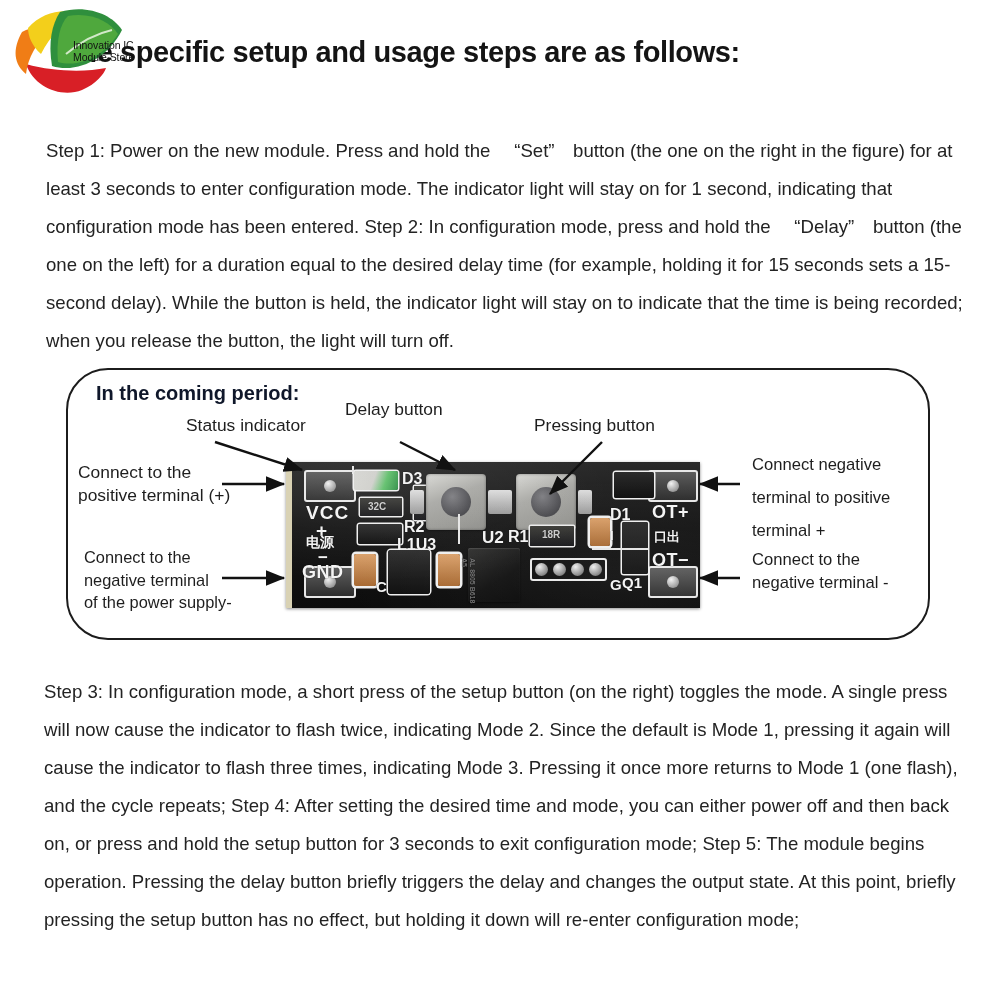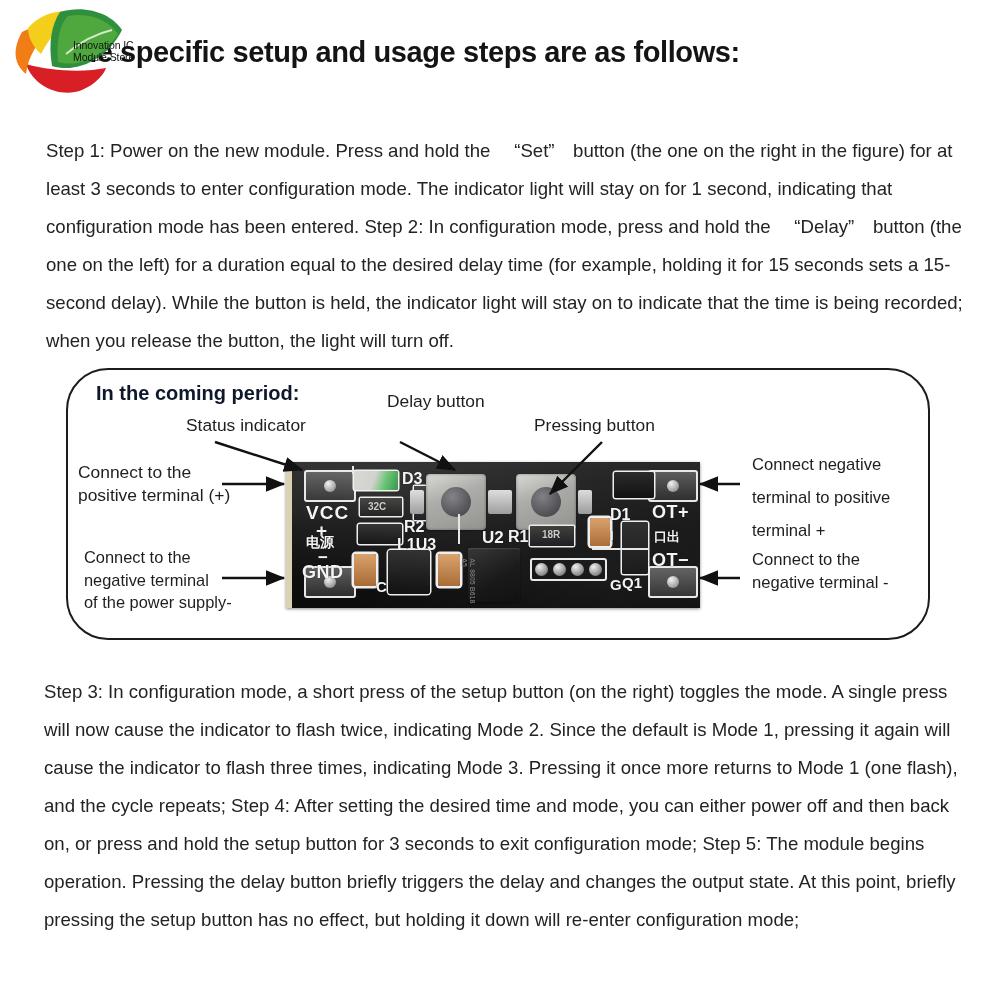--- a/index.html
+++ b/index.html
@@ -94,21 +94,21 @@
   }
 
   .diag-label {
     position: absolute;
     font-size: 17.4px;
     line-height: 23px;
     color: #1e1e1e;
     white-space: pre-line;
   }
   #lbl-status-indicator { left: 150px; top: 414px; margin-left: 36px; }
-  #lbl-delay-button     { left: 345px; top: 390px; margin-left: 42px; }
+  #lbl-delay-button     { left: 345px; top: 398px; }
   #lbl-settings-button  { left: 534px; top: 414px; }
   #lbl-pos-terminal     { left: 78px;  top: 461px; }
   #lbl-neg-terminal     { left: 84px;  top: 546px; font-size: 16.4px; line-height: 22.5px; }
   #lbl-right-top        { left: 752px; top: 448px; font-size: 16.6px; line-height: 33px; }
   #lbl-right-bottom     { left: 752px; top: 548px; font-size: 16.6px; line-height: 23px; }
 
   
   #arrow-layer {
     position: absolute;
     left: 0; top: 0;

